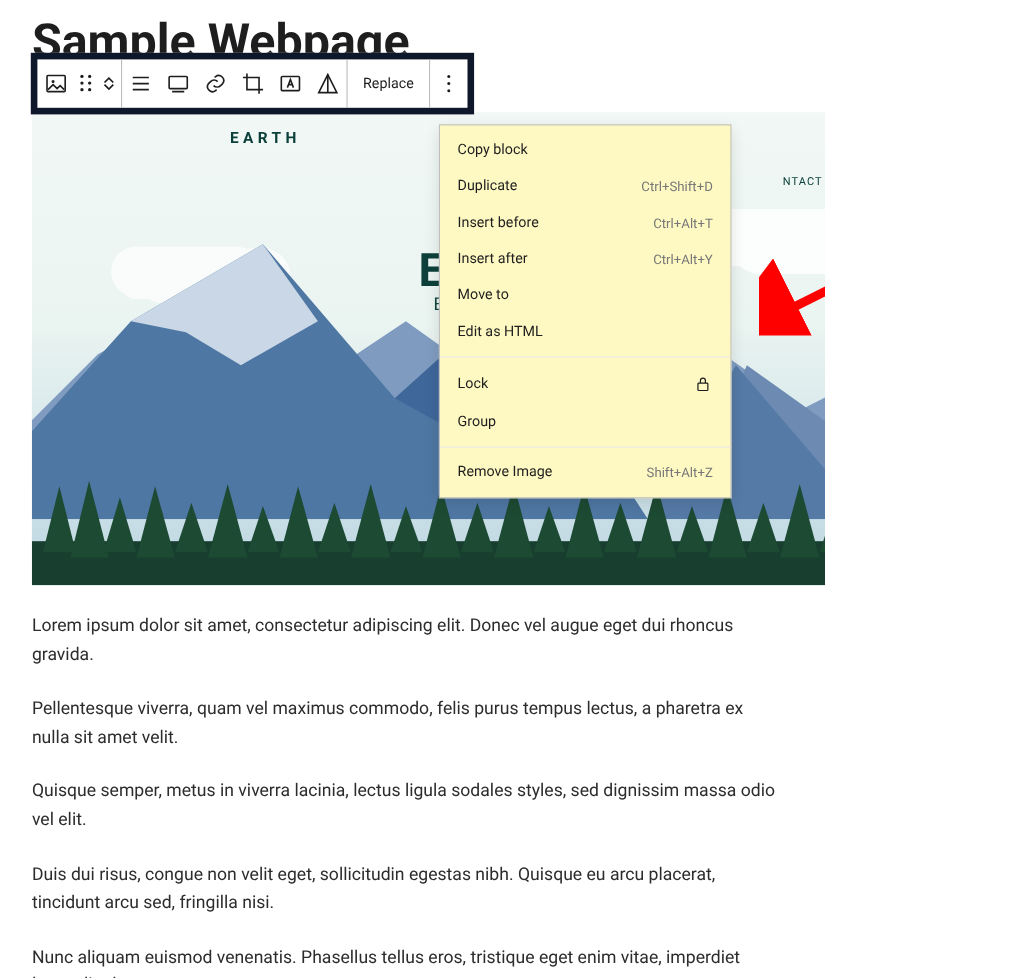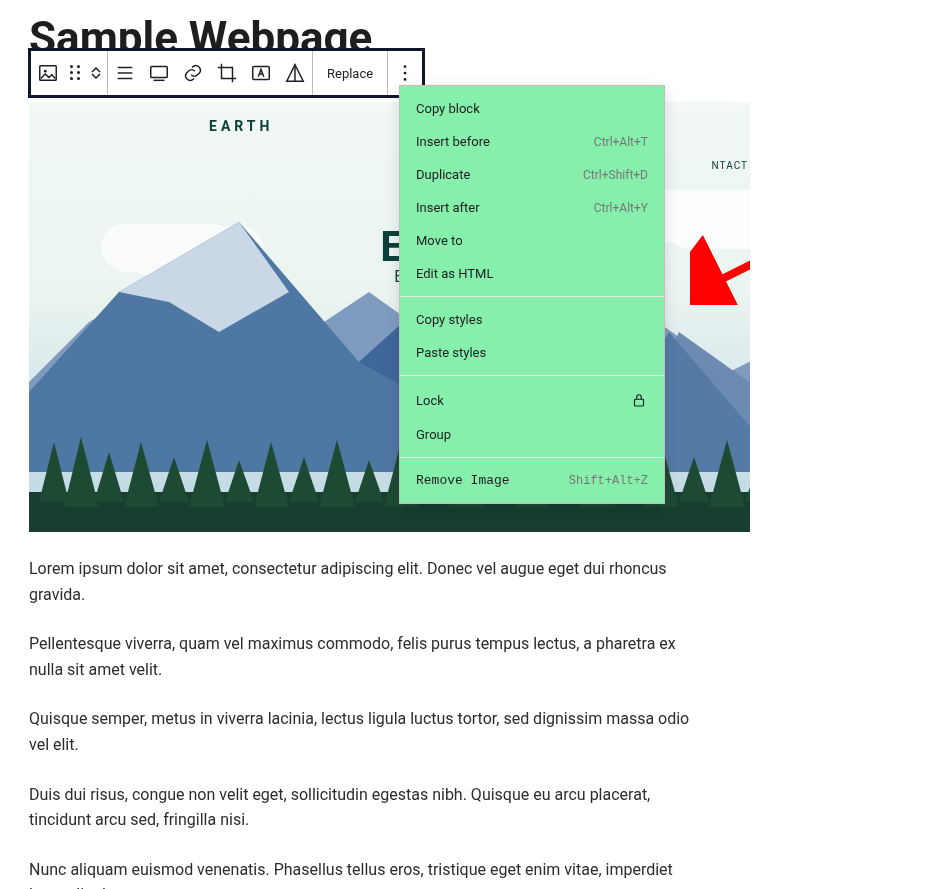--- a/index.html
+++ b/index.html
@@ -1,18 +1,18 @@
 <!DOCTYPE html>
 <html><head>
 <meta charset="utf-8">
 <style>
   html,body{margin:0;padding:0;font-family:-apple-system,BlinkMacSystemFont,"Segoe UI",Roboto,Arial,sans-serif;color:#1e1e1e;background:#fff;}
   .canvas{position:relative;width:750px;height:889px;overflow:hidden;}
   .page-title{position:absolute;left:29px;top:12px;font-size:44px;font-weight:700;}
-  .toolbar{position:absolute;left:28px;top:48px;display:flex;height:44px;border:3px solid #0f172a;background:#fff;z-index:10;}
+  .toolbar{position:absolute;left:28px;top:48px;display:flex;height:44px;border:6px solid #0f172a;background:#fff;z-index:10;}
   .tb-group{display:flex;align-items:center;border-right:1px solid #bcbcbc;}
   .tb-group:last-child{border-right:none;}
   .tb-btn{display:flex;align-items:center;justify-content:center;width:34px;height:44px;cursor:pointer;}
   .tb-btn svg{width:22px;height:22px;stroke:#1e1e1e;fill:none;stroke-width:1.6;}
   .tb-text-btn{display:flex;align-items:center;padding:0 14px;font-size:13px;cursor:pointer;height:44px;}
   .drag-handle{width:20px;display:flex;align-items:center;justify-content:center;}
   .drag-dots{width:10px;height:16px;position:relative;}
   .drag-dots span{position:absolute;width:3px;height:3px;background:#1e1e1e;border-radius:50%;}
   .arrows{display:flex;flex-direction:column;align-items:center;justify-content:center;width:22px;}
   .arrows svg{width:10px;height:6px;}
@@ -28,23 +28,23 @@
   .cloud{position:absolute;border-radius:50px;background:#fff;}
   .c1{left:80px;top:140px;width:120px;height:30px;opacity:.7;box-shadow:0 -10px 0 8px #fff,25px -6px 0 10px #fff;}
   .c2{right:60px;top:110px;width:140px;height:30px;opacity:.85;box-shadow:0 -12px 0 10px #fff,28px -5px 0 12px #fff;}
   .c3{left:50%;top:90px;width:80px;height:20px;opacity:.6;box-shadow:0 -6px 0 6px #fff;}
   .logo{position:absolute;left:180px;top:16px;font-size:14px;font-weight:700;letter-spacing:4px;color:#0d403a;}
   .nav-right{position:absolute;right:100px;top:18px;font-size:10px;letter-spacing:1px;color:#0d403a;margin-top:40px;}
   .hero-title{position:absolute;left:50%;top:120px;transform:translateX(-50%);font-size:42px;font-weight:700;letter-spacing:18px;color:#0d403a;}
   .hero-sub{position:absolute;left:50%;top:165px;transform:translateX(-50%);font-size:16px;letter-spacing:8px;color:#11453d;}
   .handle{position:absolute;right:-8px;top:50%;width:12px;height:12px;border:2px solid #0a7cff;border-radius:50%;background:#fff;transform:translateY(-50%);}
   
-  .menu{position:absolute;left:399px;top:85px;width:264px;background:#86efac;border:1px solid #bfbfbf;box-shadow:0 4px 14px rgba(0,0,0,.12);z-index:20;font-size:13px;color:#1e1e1e;}
+  .menu{position:absolute;left:399px;top:113px;width:264px;background:#fef9c3;border:1px solid #bfbfbf;box-shadow:0 4px 14px rgba(0,0,0,.12);z-index:20;font-size:13px;color:#1e1e1e;}
   .menu-sec{padding:6px 0;border-bottom:1px solid #e8e8e8;}
-  .menu-sec:last-child{border-bottom:none;font-family:Liberation Mono, monospace;}
+  .menu-sec:last-child{border-bottom:none;}
   .menu-item{display:flex;align-items:center;justify-content:space-between;padding:9px 16px;cursor:pointer;}
   .menu-item .kbd{color:#777;font-size:12px;}
   .menu-item svg{width:18px;height:18px;stroke:#1e1e1e;fill:none;stroke-width:1.5;}
   
   .arrow-anno{position:absolute;left:690px;top:185px;z-index:30;}
   .arrow-anno svg{width:210px;height:120px;}
   
   .body-text{position:absolute;left:29px;top:556px;right:40px;font-size:16px;line-height:1.6;color:#2c2c2c;}
   .body-text p{margin:0 0 24px 0;}
 </style>
@@ -194,47 +194,37 @@
     <div class="handle"></div>
   </div>
 
   <div class="menu">
     <div class="menu-sec">
       <div class="menu-item">
           <span>Copy block</span>
           <span class="kbd"></span>
         </div>
       <div class="menu-item">
+          <span>Duplicate</span>
+          <span class="kbd">Ctrl+Shift+D</span>
+        </div>
+      <div class="menu-item">
           <span>Insert before</span>
           <span class="kbd">Ctrl+Alt+T</span>
         </div>
       <div class="menu-item">
-          <span>Duplicate</span>
-          <span class="kbd">Ctrl+Shift+D</span>
-        </div>
-      <div class="menu-item">
           <span>Insert after</span>
           <span class="kbd">Ctrl+Alt+Y</span>
         </div>
       <div class="menu-item">
           <span>Move to</span>
           <span class="kbd"></span>
         </div>
       <div class="menu-item">
           <span>Edit as HTML</span>
-          <span class="kbd"></span>
-        </div>
-    </div>
-    <div class="menu-sec">
-      <div class="menu-item">
-          <span>Copy styles</span>
-          <span class="kbd"></span>
-        </div>
-      <div class="menu-item">
-          <span>Paste styles</span>
           <span class="kbd"></span>
         </div>
     </div>
     <div class="menu-sec">
       <div class="menu-item">
           <span>Lock</span>
         <svg viewBox="0 0 24 24">
             <rect x="6" y="11" width="12" height="9" rx="1"></rect>
             <path d="M9 11V8a3 3 0 0 1 6 0v3"></path>
           </svg>
@@ -259,18 +249,18 @@
             <path d="M0,0 L12,6 L0,12 z" fill="#ff0000"></path>
           </marker>
         </defs>
       <line x1="200" y1="10" x2="20" y2="100" stroke="#ff0000" stroke-width="8" marker-end="url(#ah)"></line>
     </svg>
   </div>
 
   <div class="body-text">
     <p>Lorem ipsum dolor sit amet, consectetur adipiscing elit. Donec vel augue eget dui rhoncus gravida.</p>
     <p>Pellentesque viverra, quam vel maximus commodo, felis purus tempus lectus, a pharetra ex nulla sit amet velit.</p>
-    <p>Quisque semper, metus in viverra lacinia, lectus ligula luctus tortor, sed dignissim massa odio vel elit.</p>
+    <p>Quisque semper, metus in viverra lacinia, lectus ligula sodales styles, sed dignissim massa odio vel elit.</p>
     <p>Duis dui risus, congue non velit eget, sollicitudin egestas nibh. Quisque eu arcu placerat, tincidunt arcu sed, fringilla nisi.</p>
     <p>Nunc aliquam euismod venenatis. Phasellus tellus eros, tristique eget enim vitae, imperdiet luctus ligula.</p>
   </div>
 
 </div>
 
 </body></html>

